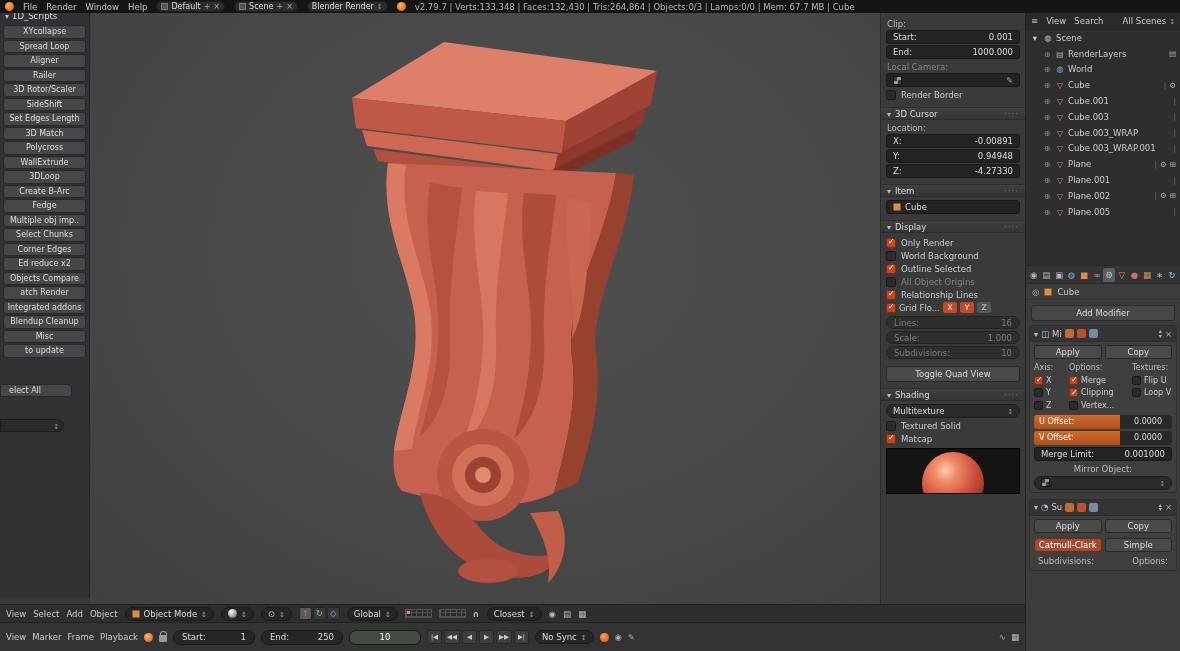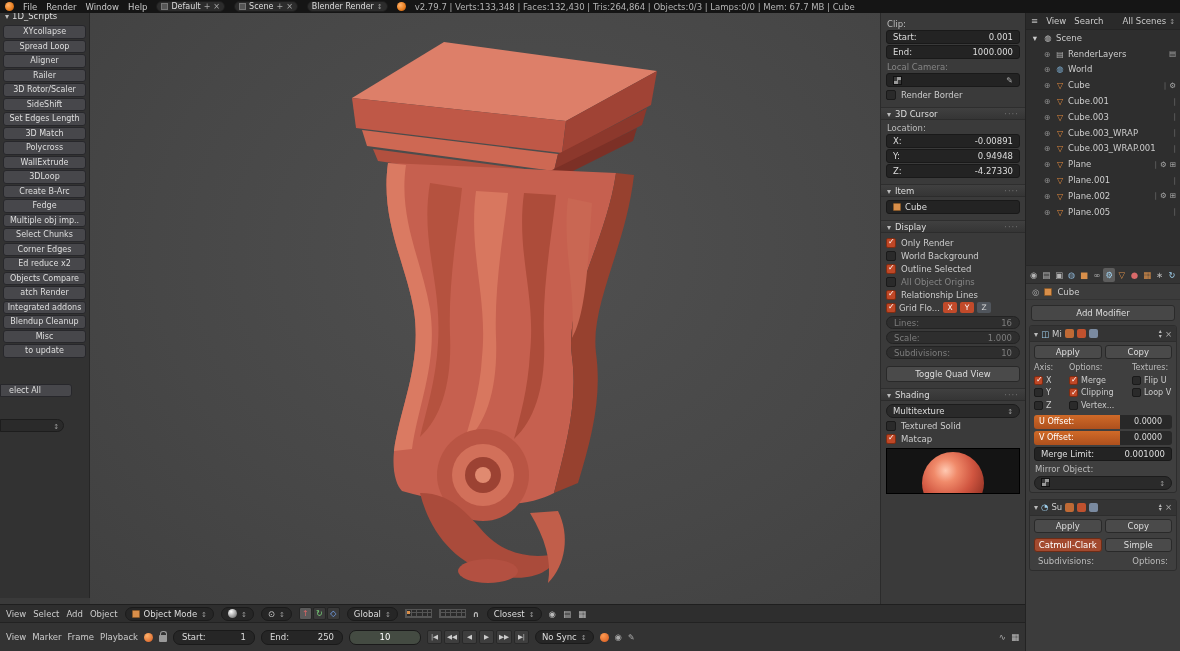--- a/index.html
+++ b/index.html
@@ -142,21 +142,21 @@
   .mcols { display:flex; padding:2px 4px 1px; gap:2px; }
   .mcol { overflow:hidden; }
   .mcol.ax { width:33px; } .mcol.op { width:61px; } .mcol.tx { flex:1; }
   .mcol-h { color:#bbb; font-size:8px; height:11px; white-space:nowrap; }
   .chk.sm { height:12.5px; gap:3px; font-size:8px; }
   .chk.sm .box { width:9px; height:9px; }
   .uoff { display:flex; margin:2px 4px 0; height:14px; border-radius:3px; overflow:hidden; }
   .uoff .l { flex:1; background:linear-gradient(#d06a28,#ae501d); color:#fff; padding:0 5px; line-height:14px; font-size:8px; }
   .uoff .v { width:52px; background:#282828; color:#ddd; text-align:right; padding:0 10px; line-height:14px; font-size:8px; }
   .mod .fld, .mod .dd { margin:2px 4px; }
-  .mod .np-label { margin:3px 5px 0; }
+  .mod .np-label { margin:3px 5px 0;text-align:center; }
   .sublabels { display:flex; justify-content:space-between; padding:2px 8px 4px; color:#bbb; }
 
   
   .vheader { position:absolute; left:0; top:604px; width:1025px; height:18px; background:#2e2e2e;
     border-top:1px solid #1f1f1f; display:flex; align-items:center; gap:7px; padding:0 6px; font-size:8.5px; }
   .hdd { background:#262626; border:1px solid #1b1b1b; border-radius:7px; height:14px; padding:0 6px;
     display:flex; align-items:center; gap:4px; color:#ddd; }
   .sphere { width:9px; height:9px; border-radius:50%;
     background:radial-gradient(circle at 35% 30%, #fff, #999 60%, #4f4f4f); }
   .ico-pivot::before { content:"⊙"; color:#ccc; }

